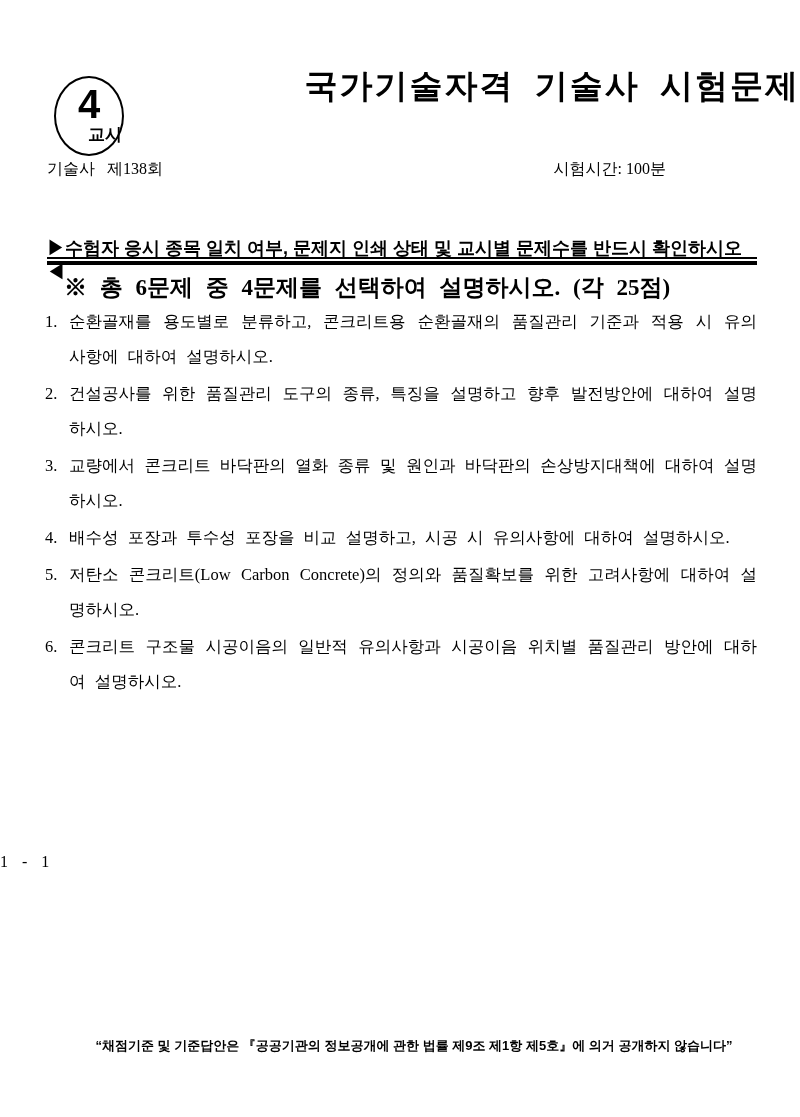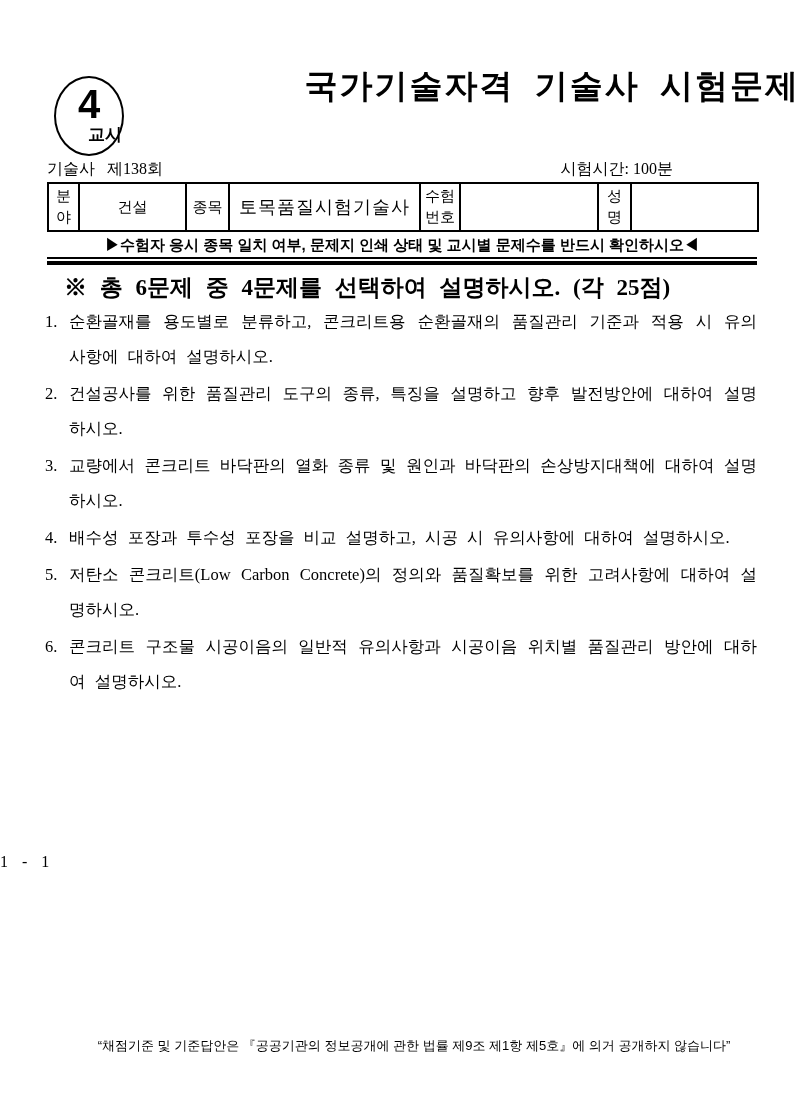--- a/index.html
+++ b/index.html
@@ -45,21 +45,21 @@
     margin: 0;
     text-align: right;
     font-size: 33px;
     font-weight: bold;
     letter-spacing: 2px;
     word-spacing: 10px;
   }
 
   .meta-row {
     position: absolute;
-    left: 47px; right: 27px; top: 159px;
+    left: 47px; right: 34px; top: 159px;
     display: flex;
     justify-content: space-between;
     font-size: 16px;
     white-space: pre;
   }
   .meta-right { padding-right: 100px; }
 
   
   .info-table {
     position: absolute;
@@ -77,24 +77,24 @@
     text-align: center;
     box-sizing: border-box;
     overflow: hidden;
   }
   .info-table td.wrap { word-break: break-all; }
   .info-table td.big { font-size: 18px; letter-spacing: 1px; }
 
   .notice {
     position: absolute;
     left: 47px; right: 43px; top: 236px;
-    text-align: center;
-    font-family: "Liberation Sans", sans-serif;
-    font-weight: bold;
-    font-size: 15px;
+    text-align: left;
+    font-family: "Liberation Sans", sans-serif;
+    font-weight: bold;
+    font-size: 18px;
   }
   .rule-thin {
     position: absolute;
     left: 47px; right: 43px; top: 257px;
     border-top: 2px solid #000;
   }
   .rule-thick {
     position: absolute;
     left: 47px; right: 43px; top: 261px;
     height: 4px;
@@ -136,21 +136,21 @@
     text-align: left;
     font-size: 16px;
     letter-spacing: 5px;
   }
 
   .footer {
     position: absolute;
     left: 0; right: 8px; top: 1037px;
     text-align: center;
     font-family: "Liberation Sans", sans-serif;
-    font-weight: normal;
+    font-weight: bold;
     font-size: 13px;
     padding-left: 36px;
   }
 </style>
 </head>
 <body>
 
 <div class="sheet">
 
   <div class="badge">
@@ -158,44 +158,20 @@
     <div class="badge-label">교시</div>
   </div>
 
   <h1 class="title">국가기술자격 기술사 시험문제</h1>
 
   <div class="meta-row">
     <span>기술사   제138회</span>
     <span class="meta-right">시험시간: 100분</span>
   </div>
 
-  <table class="info-table">
-    <colgroup>
-      <col style="width:31px">
-        <col style="width:107px">
-        <col style="width:43px">
-        <col style="width:191px">
-      <col style="width:40px">
-        <col style="width:138px">
-        <col style="width:33px">
-        <col style="width:127px">
-    </colgroup>
-    <tbody>
-        <tr>
-      <td class="wrap">분야</td>
-      <td>건설</td>
-      <td>종목</td>
-      <td class="big">토목품질시험기술사</td>
-      <td class="wrap">수험번호</td>
-      <td></td>
-      <td class="wrap">성명</td>
-      <td></td>
-    </tr>
-  </tbody>
-    </table>
 
   <div class="notice">▶수험자 응시 종목 일치 여부, 문제지 인쇄 상태 및 교시별 문제수를 반드시 확인하시오◀</div>
   <div class="rule-thin"></div>
   <div class="rule-thick"></div>
 
   <p class="instruction">※ 총 6문제 중 4문제를 선택하여 설명하시오. (각 25점)</p>
 
   <ol class="questions">
     <li class="question">
       <span class="qno">1.</span>

